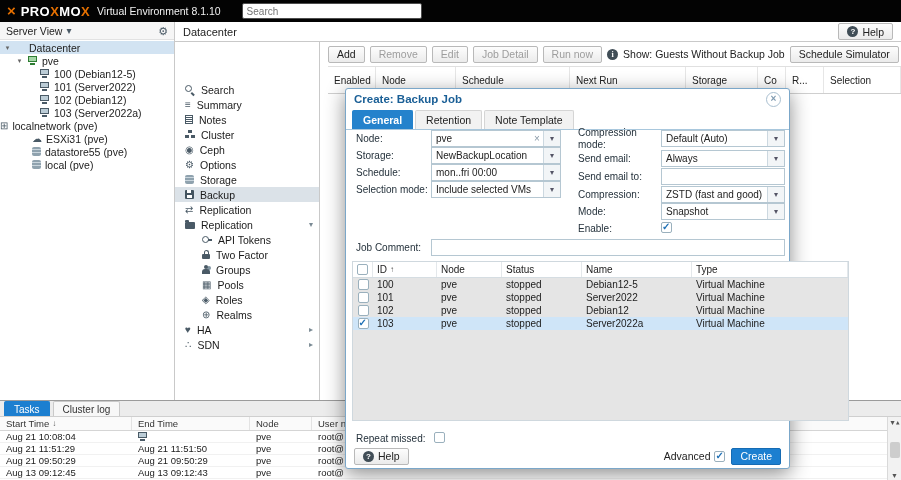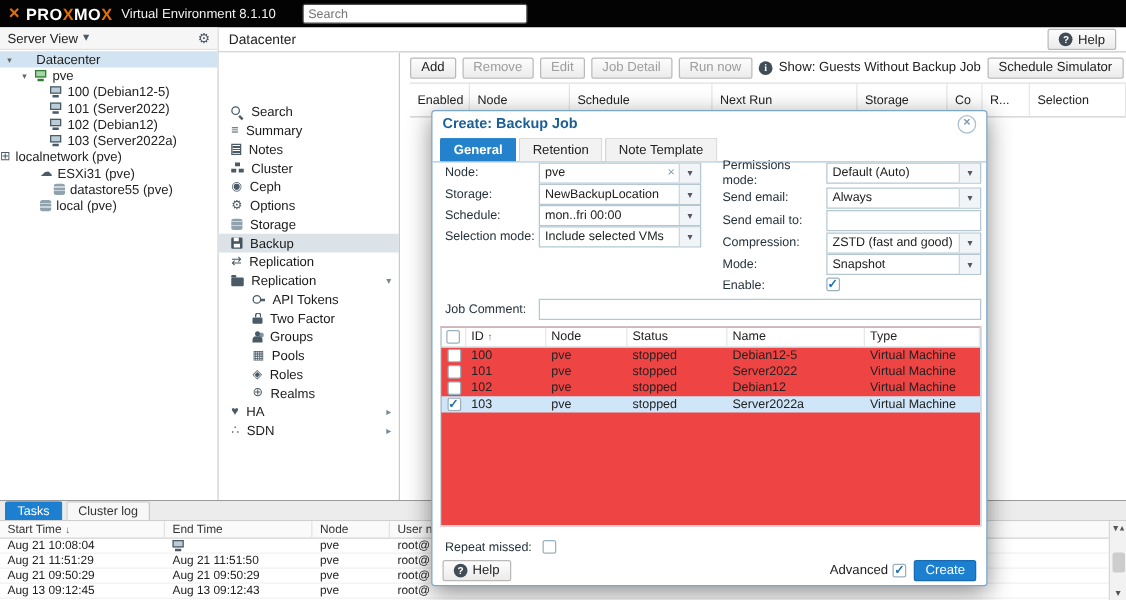--- a/index.html
+++ b/index.html
@@ -111,21 +111,21 @@
   .sarrow{font-size:7px;color:#555;cursor:pointer}
   .sthumb{width:10px;height:16px;background:#cdcdcd;border-radius:2px;cursor:grab}
   
   .dialog{position:absolute;left:345px;top:88px;width:445px;height:381px;background:#fff;border:1px solid #7ba7c9;border-radius:3px;box-shadow:0 5px 20px rgba(0,0,0,.45);z-index:40;box-sizing:border-box}
   .dtitle{height:20px;display:flex;align-items:center;padding:0 8px;color:#1a5f96;font-weight:bold;font-size:11.5px}
   .dclose{margin-left:auto;width:13px;height:13px;border:1px solid #a9bfd0;border-radius:50%;color:#7f9ab0;font-size:10px;line-height:11px;text-align:center;cursor:pointer}
   .dclose::before{content:"\00d7"}
   .dtabs{height:20px;display:flex;gap:2px;padding:0 6px;border-bottom:1px solid #a8c7dd;align-items:flex-end}
   .dtab{height:18px;display:flex;align-items:center;padding:0 10px;font-size:10.5px;border-radius:2px 2px 0 0;color:#222;background:#f2f2f2;border:1px solid #d5d5d5;border-bottom:none;cursor:pointer}
   .dtab.on{background:#2482cc;color:#fff;border-color:#2482cc;font-weight:bold}
-  .dgrid{position:absolute;left:6px;top:172px;width:433px;height:160px;border:1px solid #cfd8de;box-sizing:border-box;overflow:hidden;background:#ef4444}
+  .dgrid{position:absolute;left:6px;top:172px;width:497px;height:160px;border:1px solid #cfd8de;box-sizing:border-box;overflow:hidden;background:#e5e5e5}
   .dghead{height:15px;display:flex;border-bottom:1px solid #d5dde2;background:#fff;font-size:10px;color:#222}
   .dghead>div{display:flex;align-items:center;gap:3px;padding-left:4px;border-right:1px solid #e4e8eb;box-sizing:border-box}
   .dgrow{height:13px;display:flex;align-items:center;font-size:10px;color:#222}
   .dgrow.sel{background:#cfe5f8}
   .dgrow>div{padding-left:4px;box-sizing:border-box;overflow:hidden;white-space:nowrap}
   .gc0{width:20px;display:flex;justify-content:center;padding-left:0!important}
   .gc1{width:64px}.gc2{width:65px}.gc3{width:80px}.gc4{width:110px}.gc5{flex:1}
   .dfoot{position:absolute;left:0;right:0;bottom:3px;height:18px;display:flex;align-items:center;padding:0 8px;gap:6px}
   .dfoot .sp{flex:1}
   .advanced{display:flex;align-items:center;gap:4px;font-size:10.5px;color:#222}
@@ -177,21 +177,21 @@
           <span>103 (Server2022a)</span>
         </div>
       <div class="trow" style="">
           <span class="g g-grid"></span>
           <span>localnetwork (pve)</span>
         </div>
       <div class="trow" style="padding-left:32px">
           <span class="g g-cloud"></span>
           <span>ESXi31 (pve)</span>
         </div>
-      <div class="trow" style="padding-left:43px">
+      <div class="trow" style="padding-left:32px">
           <span class="i-db"></span>
           <span>datastore55 (pve)</span>
         </div>
       <div class="trow" style="padding-left:32px">
           <span class="i-db"></span>
           <span>local (pve)</span>
         </div>
     </div>
   </div>
 
@@ -429,21 +429,21 @@
     <div class="combo" style="left:85px;top:75px;width:130px">
       <span class="val">mon..fri 00:00</span>
       <span class="trig"></span>
     </div>
     <span class="flabel" style="left:10px;top:95px">Selection mode:</span>
     <div class="combo" style="left:85px;top:92px;width:130px">
       <span class="val">Include selected VMs</span>
       <span class="trig"></span>
     </div>
 
-    <span class="flabel" style="left:232px;top:38px;width:78px">Permissions mode:</span>
+    <span class="flabel" style="left:232px;top:38px;width:78px">Compression mode:</span>
     <div class="combo" style="left:315px;top:41px;width:124px">
       <span class="val">Default (Auto)</span>
       <span class="trig"></span>
     </div>
     <span class="flabel" style="left:232px;top:64px">Send email:</span>
     <div class="combo" style="left:315px;top:61px;width:124px">
       <span class="val">Always</span>
       <span class="trig"></span>
     </div>
     <span class="flabel" style="left:232px;top:82px">Send email to:</span>

